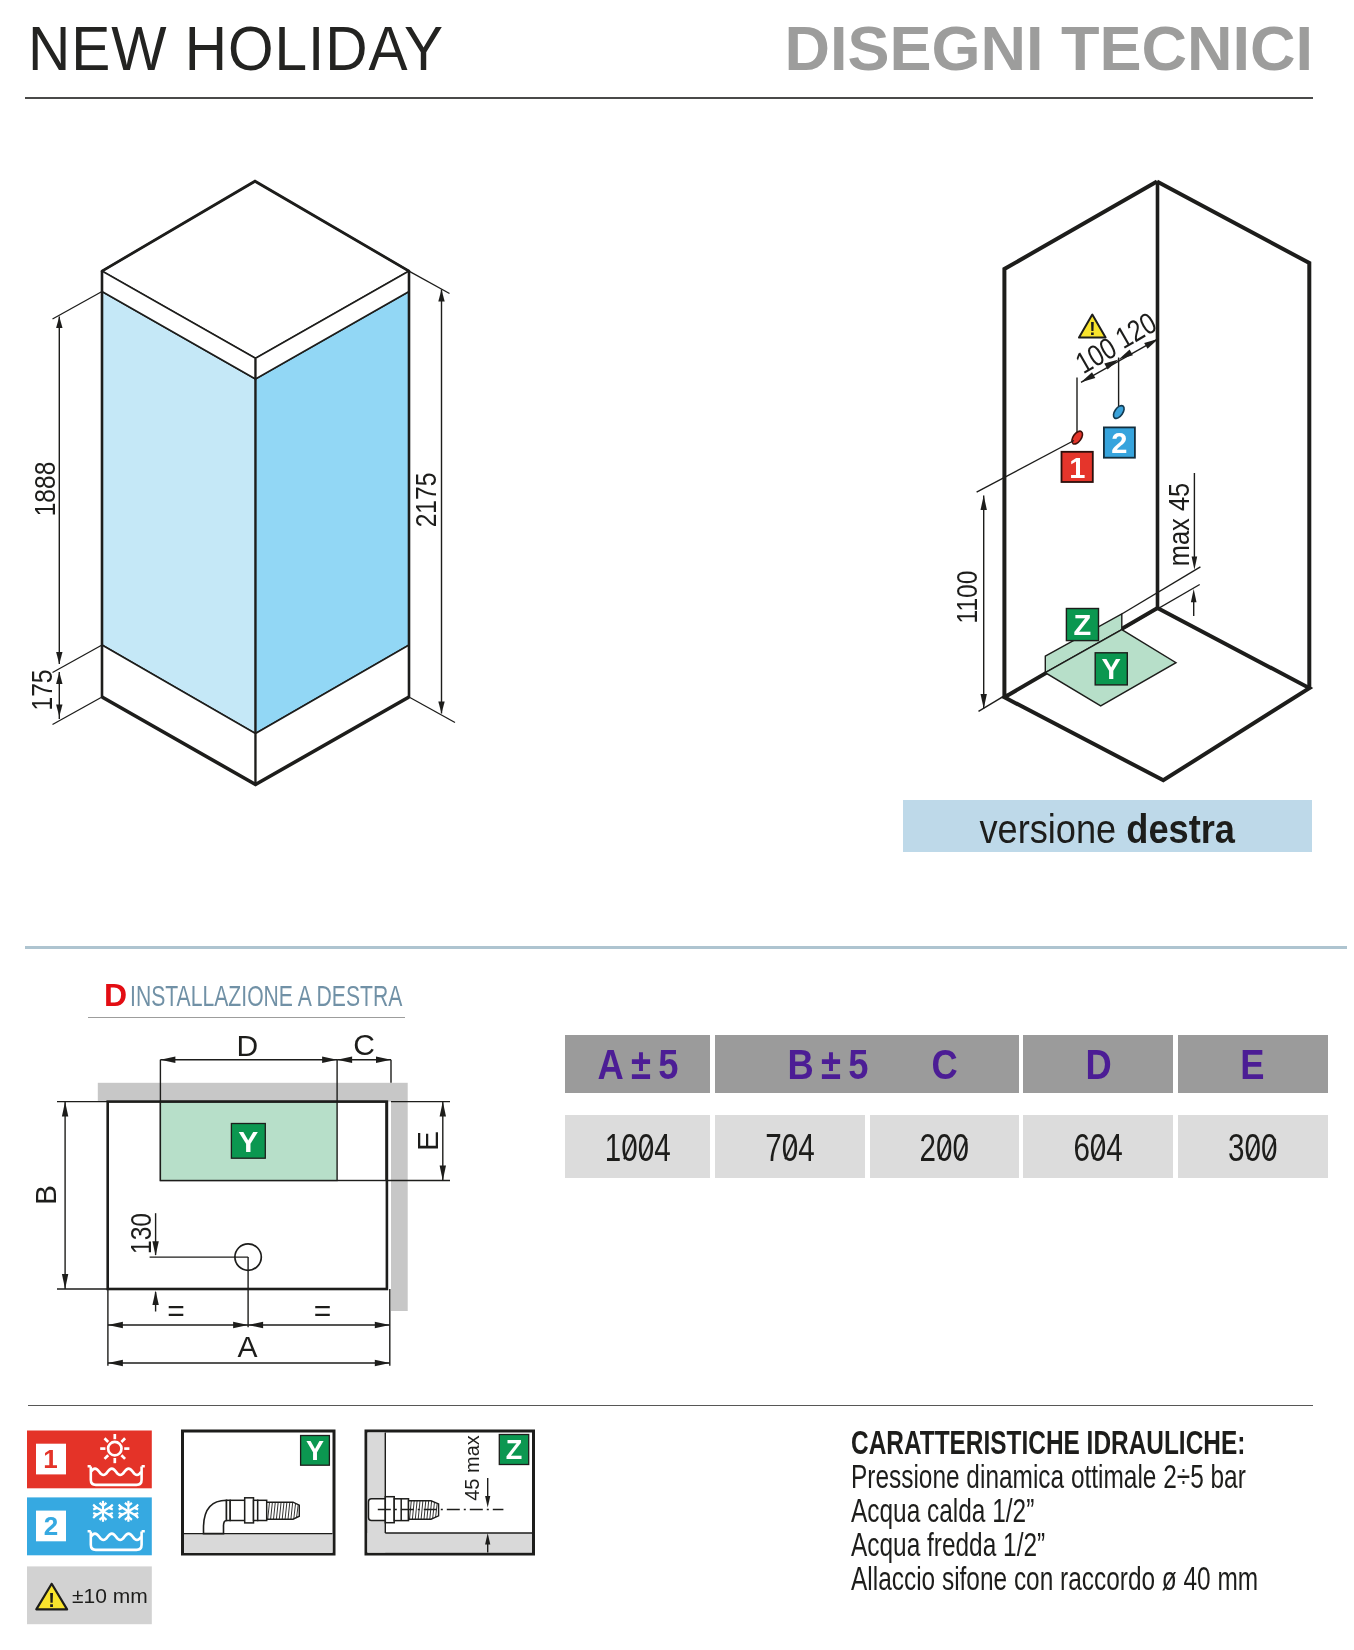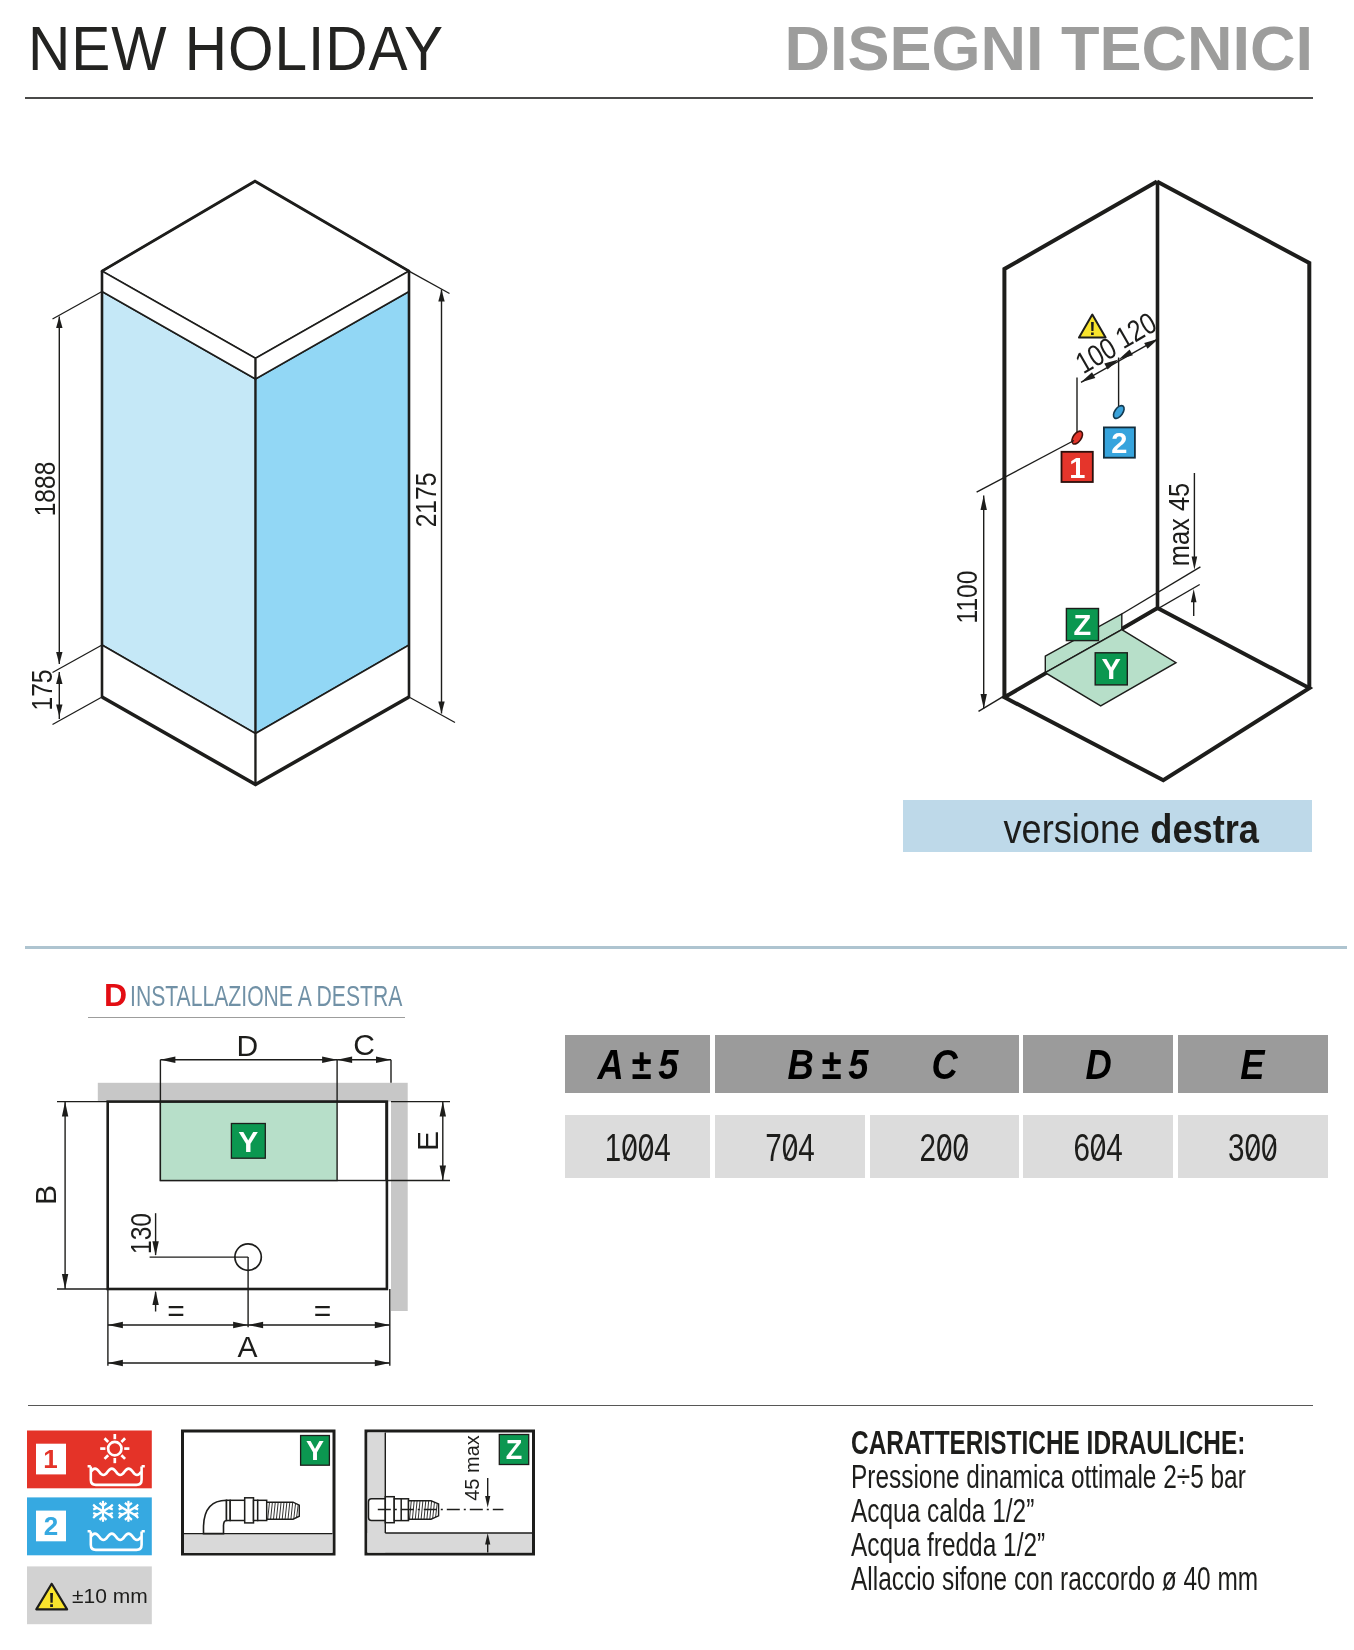--- a/index.html
+++ b/index.html
@@ -163,21 +163,21 @@
   </g>
 
   <g>
     <rect x="1095.2" y="652.8" width="32.1" height="32.1" fill="#0b9750" stroke="#1d1d1b" stroke-width="1.4"></rect>
     <text x="1111.2" y="679.3" text-anchor="middle" font-size="29" font-weight="bold" style="fill:#ffffff">Y</text>
   </g>
 </svg>
 
 <div class="abs" style="left:903px;top:799.7px;width:409px;height:52.7px;background:#bed9e9;"></div>
 
-<div class="abs" style="left:903px;top:799.7px;width:409px;height:52.7px;font-size:40px;color:#1d1d1b;text-align:center;line-height:58px;white-space:nowrap;margin-left:24px;"><span style="display:inline-block;transform:scaleX(0.905);transform-origin:center;">versione <b>destra</b></span></div>
+<div class="abs" style="left:903px;top:799.7px;width:409px;height:52.7px;font-size:40px;color:#1d1d1b;text-align:center;line-height:58px;white-space:nowrap;"><span style="display:inline-block;transform:scaleX(0.905);transform-origin:center;">versione <b>destra</b></span></div>
 
 <div class="abs" style="left:25px;top:945.5px;width:1322px;height:3px;background:#aec4d0;"></div>
 
 <div class="abs" style="left:104px;top:977px;font-size:32px;white-space:nowrap;"><b style="color:#e30d13;">D</b><span style="display:inline-block;width:3px;"></span><span style="color:#7191a6;display:inline-block;font-size:30px;transform:scaleX(0.705);transform-origin:left top;vertical-align:top;margin-top:2px;">INSTALLAZIONE A DESTRA</span></div>
 
 <div class="abs" style="left:88px;top:1016.5px;width:317px;height:1.6px;background:#9d9d9c;"></div>
 
 <svg class="abs" style="left:25px;top:1025px;" width="440" height="350" viewBox="25 1025 440 350">
 
   <rect x="97.8" y="1082.8" width="293.2" height="18.8" fill="#c7c7c7"></rect>
@@ -476,18 +476,18 @@
 <div class="abs" style="left:851px;top:1426px;font-size:33px;line-height:34px;color:#1d1d1b;transform:scaleX(0.74);transform-origin:left top;white-space:nowrap;">
 <b>CARATTERISTICHE IDRAULICHE:</b><br>
 Pressione dinamica ottimale 2÷5 bar<br>
 Acqua calda 1/2”<br>
 Acqua fredda 1/2”<br>
 Allaccio sifone con raccordo ø 40 mm
 </div>
 
 </div>
 <style>
-  .thead{height:58px;background:#9b9b9b;color:#000000;font-size:43px;font-weight:bold;
-         text-align:center;line-height:59px;font-style:italic;}
+  .thead{height:58px;background:#9b9b9b;color:#4c1d95;font-size:43px;font-weight:bold;
+         text-align:center;line-height:59px;}
   .thead span{display:inline-block;transform:scaleX(0.845);transform-origin:center;}
   .tval{height:63.6px;background:#dcdcdc;color:#1d1d1b;font-size:33px;
         font-family:"Liberation Mono",monospace;text-align:center;line-height:63px;}
 </style>
 
 </body></html>

